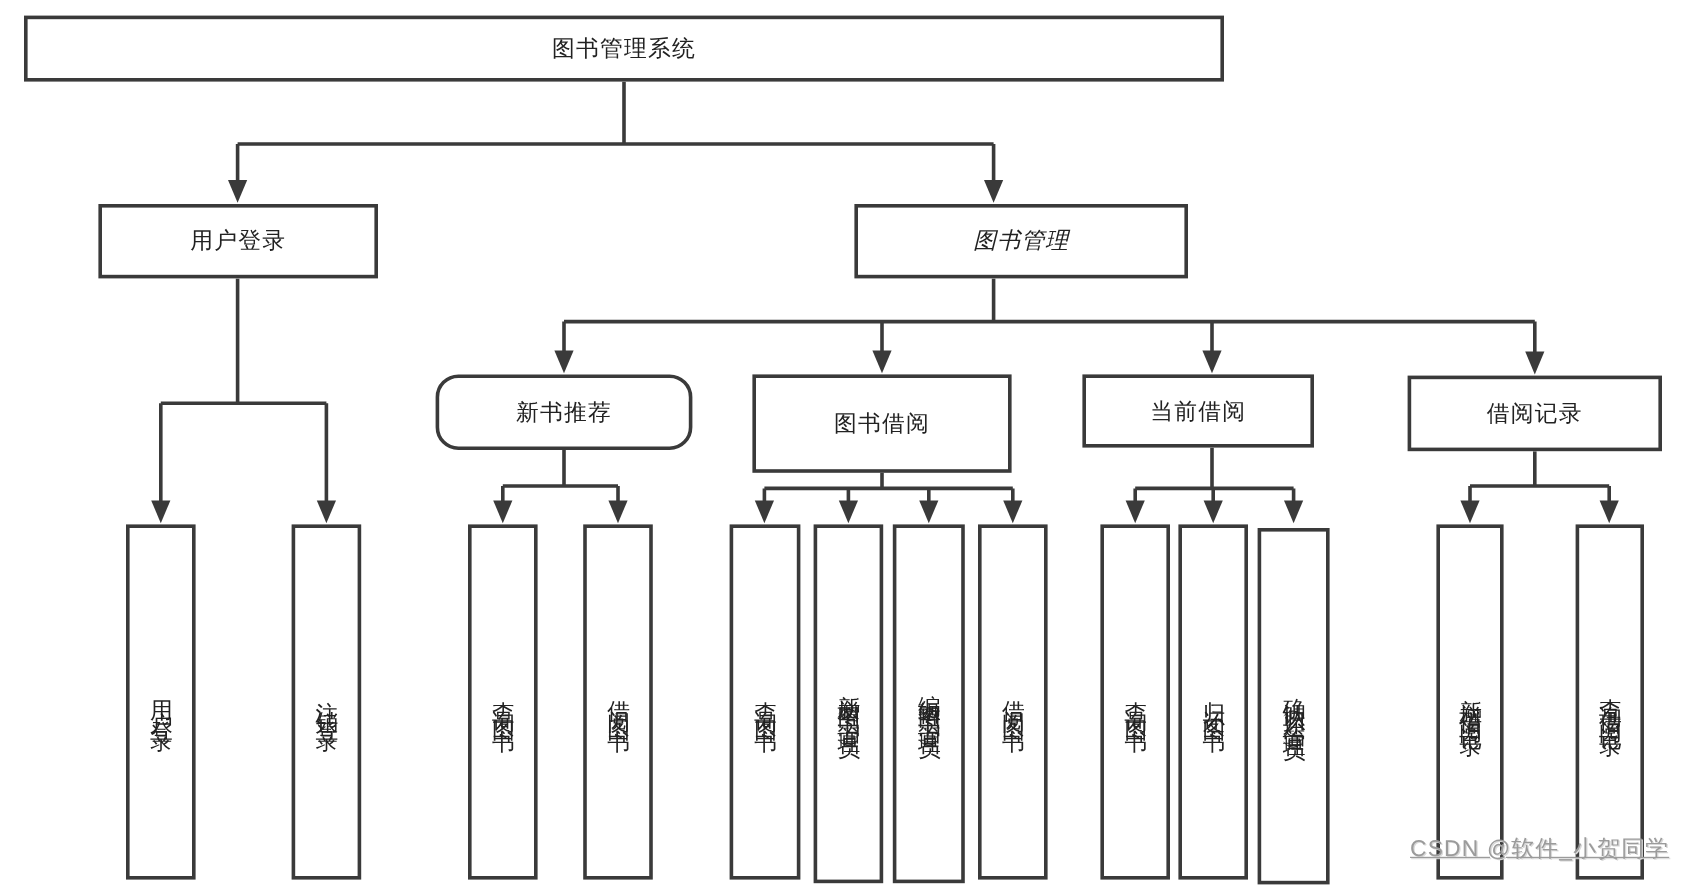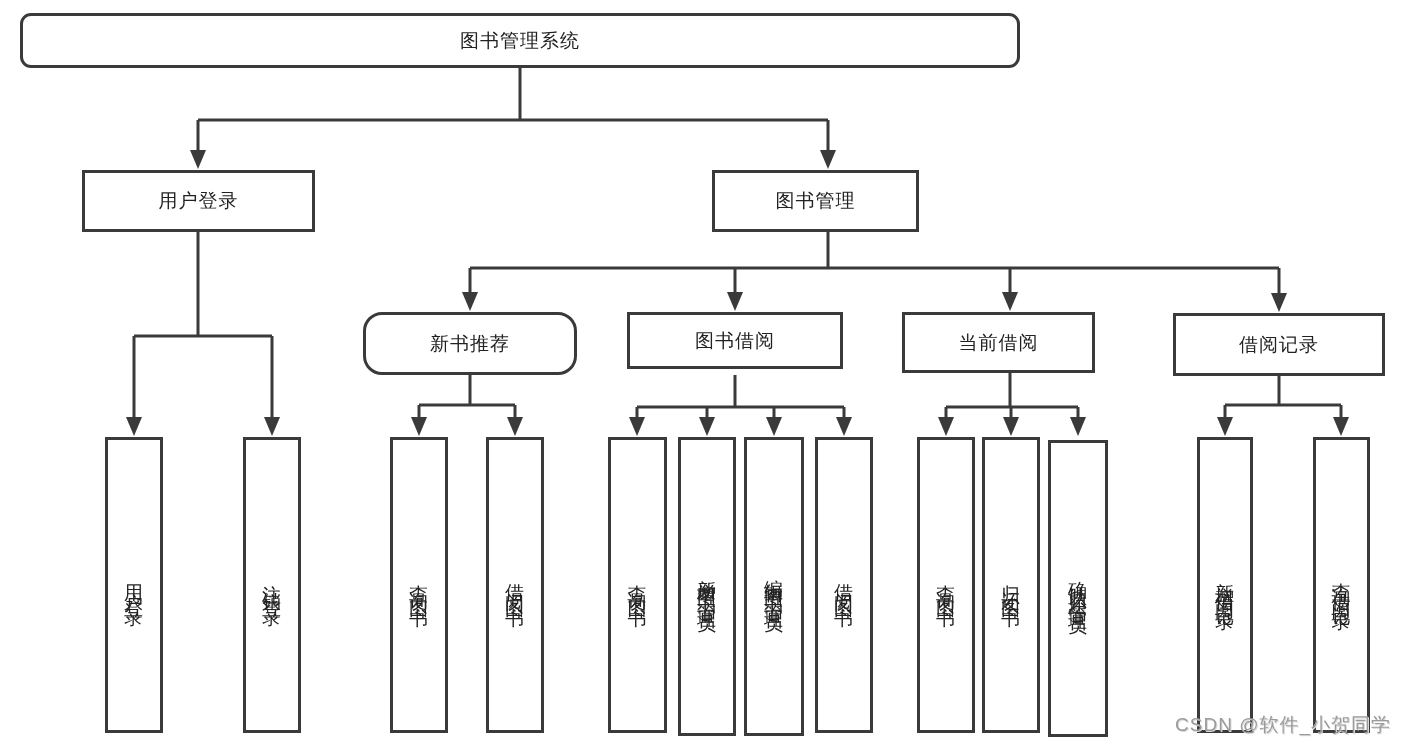--- a/index.html
+++ b/index.html
@@ -32,25 +32,26 @@
   .v-node .vtext {
     writing-mode: vertical-rl;
     text-orientation: mixed;
     letter-spacing: 8px;
     line-height: 1;
     white-space: nowrap;
   }
   .watermark {
     position: absolute;
     right: 14px;
-    bottom: 9px;
+    bottom: 27px;
     font-size: 19px;
     color: #9b9b9b;
     text-shadow: 1px 1px 0 #d9d9d9;
     letter-spacing: 1px;
+    text-decoration: underline;
   }
 </style>
 </head>
 <body>
 
 <div id="stage">
 
   <svg id="connectors" viewBox="0 0 1405 747" xmlns="http://www.w3.org/2000/svg">
     <g stroke="#3a3a3a" stroke-width="3" fill="none">
       <path d="M520 68 V120 M198 120 H828 M198 120 V152 M828 120 V152"></path>
@@ -77,27 +78,27 @@
       <polygon points="766,417 782,417 774,436"></polygon>
       <polygon points="836,417 852,417 844,436"></polygon>
       <polygon points="938,417 954,417 946,436"></polygon>
       <polygon points="1003,417 1019,417 1011,436"></polygon>
       <polygon points="1070,417 1086,417 1078,436"></polygon>
       <polygon points="1217,417 1233,417 1225,436"></polygon>
       <polygon points="1333,417 1349,417 1341,436"></polygon>
     </g>
   </svg>
 
-  <div class="node h-node" style="left:20px; top:13px; width:1000px; height:55px;border-radius:11px;">图书管理系统</div>
+  <div class="node h-node" style="left:20px; top:13px; width:1000px; height:55px;">图书管理系统</div>
 
   <div class="node h-node" style="left:82px; top:170px; width:233px; height:62px;">用户登录</div>
-  <div class="node h-node" style="left:712px; top:170px; width:207px; height:62px;">图书管理</div>
+  <div class="node h-node" style="left:712px; top:170px; width:278px; height:62px;font-style:italic;">图书管理</div>
 
   <div class="node h-node" style="left:363px; top:312px; width:214px; height:63px;border-radius:19px;">新书推荐</div>
-  <div class="node h-node" style="left:627px; top:312px; width:216px; height:57px;">图书借阅</div>
+  <div class="node h-node" style="left:627px; top:312px; width:216px; height:82px;">图书借阅</div>
   <div class="node h-node" style="left:902px; top:312px; width:193px; height:61px;">当前借阅</div>
   <div class="node h-node" style="left:1173px; top:313px; width:212px; height:63px;">借阅记录</div>
 
   <div class="node v-node" style="left:105px; top:437px; width:58px; height:296px;">
     <span class="vtext">用户登录</span>
   </div>
   <div class="node v-node" style="left:243px; top:437px; width:58px; height:296px;">
     <span class="vtext">注销登录</span>
   </div>
 

